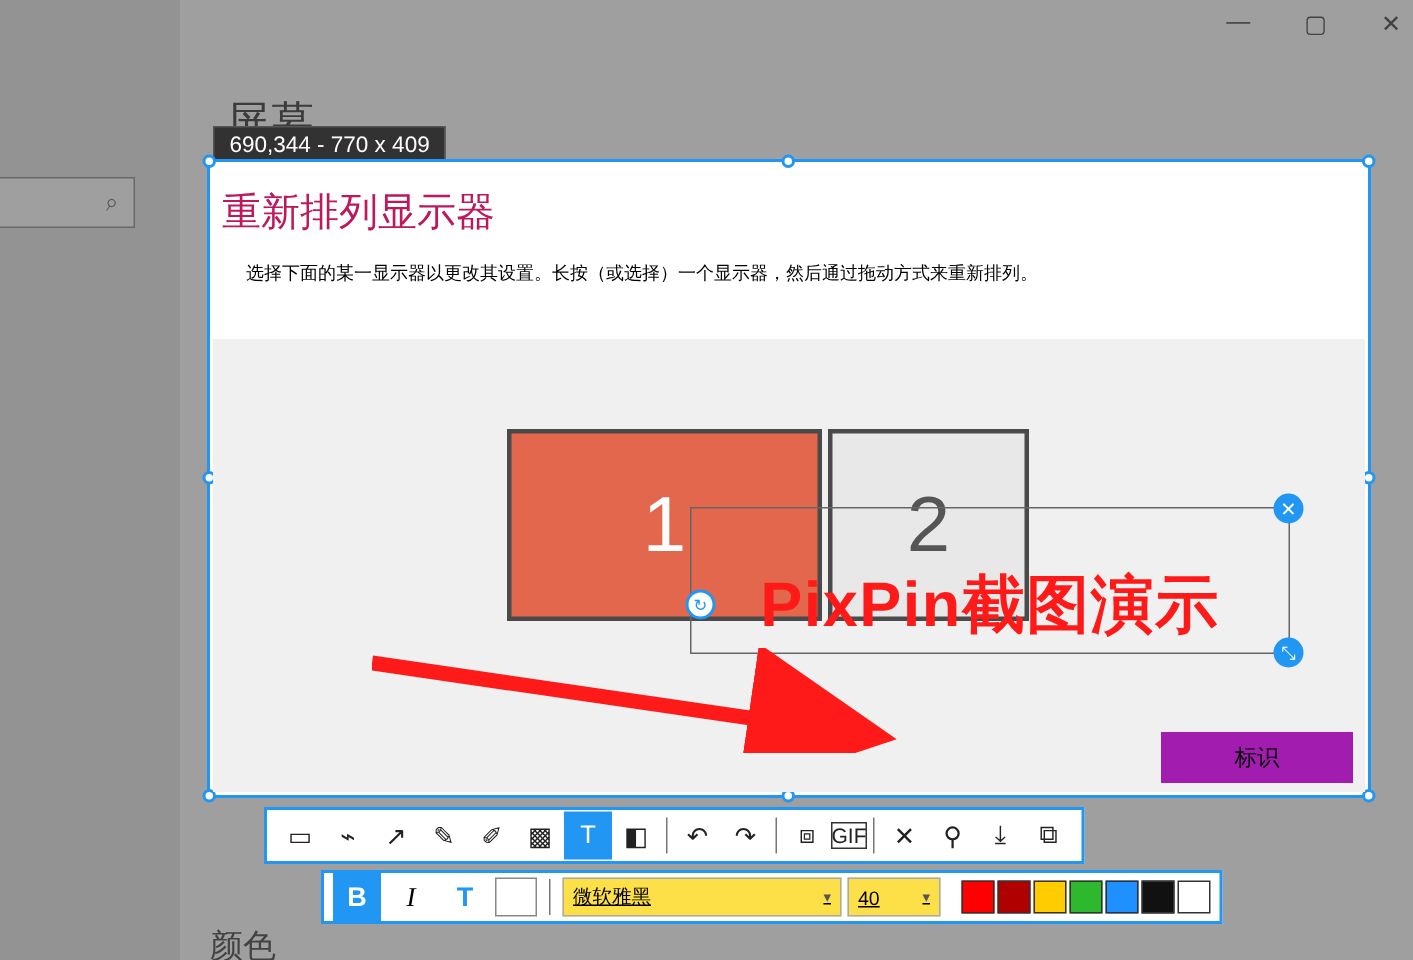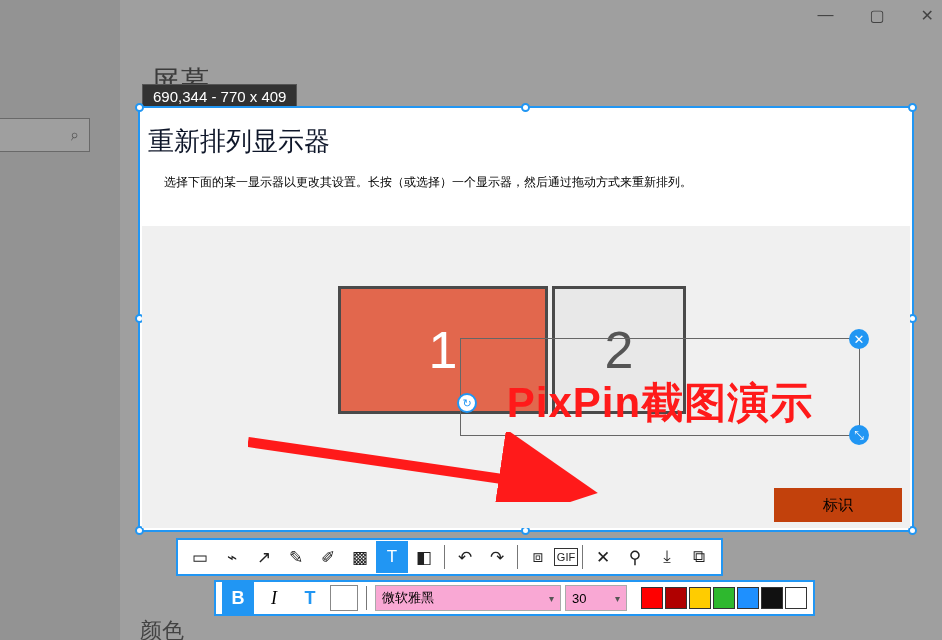--- a/index.html
+++ b/index.html
@@ -14,49 +14,49 @@
 .search-icon{font-size:16px;color:#666;transform:rotate(-10deg);}
 .color-label{position:absolute;left:140px;top:592px;font-size:22px;color:#333;margin-top:24px;}
 
 .tooltip{position:absolute;left:142px;top:84px;height:24px;line-height:24px;background:#323232;color:#fff;font-size:15px;padding:0 10px;border:1px solid #555;}
 .sel{position:absolute;left:138px;top:106px;width:776px;height:426px;border:2px solid #2196F3;background:#fff;}
 .sel .handle{position:absolute;width:9px;height:9px;background:#fff;border:2px solid #2196F3;border-radius:50%;}
 .sel .h-tl{left:-5px;top:-5px}.sel .h-tm{left:calc(50% - 5px);top:-5px}.sel .h-tr{right:-5px;top:-5px}
 .sel .h-ml{left:-5px;top:calc(50% - 5px)}.sel .h-mr{right:-5px;top:calc(50% - 5px)}
 .sel .h-bl{left:-5px;bottom:-5px}.sel .h-bm{left:calc(50% - 5px);bottom:-5px}.sel .h-br{right:-5px;bottom:-5px}
 
-.content-title{position:absolute;left:8px;top:16px;font-size:26px;color:#0f172a;}
+.content-title{position:absolute;left:8px;top:16px;font-size:26px;color:#be185d;}
 .content-desc{position:absolute;left:24px;top:66px;font-size:12px;color:#000000;}
 .monitors{position:absolute;left:2px;right:2px;top:118px;height:302px;background:#f0f0f0;}
 .mon{position:absolute;border:3px solid #4a4a4a;display:flex;align-items:center;justify-content:center;font-size:52px;font-weight:300;}
 .mon1{left:196px;top:60px;width:210px;height:128px;background:#e2674d;color:#fff;}
 .mon2{left:410px;top:60px;width:134px;height:128px;background:#e8e8e8;color:#555;}
 .btn-row{position:absolute;right:8px;bottom:6px;display:flex;gap:14px;}
-.sys-btn{width:128px;height:34px;background:#c2410c;display:flex;align-items:center;justify-content:center;font-size:15px;}
+.sys-btn{width:128px;height:34px;background:#a21caf;display:flex;align-items:center;justify-content:center;font-size:15px;}
 
 .text-anno{position:absolute;left:320px;top:230px;width:400px;height:98px;border:1px solid #666;}
 .text-anno-inner{position:absolute;left:8px;right:8px;bottom:4px;color:#ff1a1a;font-size:42px;font-weight:700;letter-spacing:1px;white-space:nowrap;text-align:center;}
 .rot-handle{position:absolute;left:-4px;top:calc(50% + 6px);width:20px;height:20px;border-radius:50%;background:#fff;border:2px solid #2196F3;display:flex;align-items:center;justify-content:center;font-size:11px;color:#2196F3;}
 .del-handle{position:absolute;right:-10px;top:-10px;width:20px;height:20px;border-radius:50%;background:#2196F3;color:#fff;display:flex;align-items:center;justify-content:center;font-size:13px;}
 .res-handle{position:absolute;right:-10px;bottom:-10px;width:20px;height:20px;border-radius:50%;background:#2196F3;color:#fff;display:flex;align-items:center;justify-content:center;font-size:12px;}
 
 .arrow{position:absolute;left:108px;top:324px;pointer-events:none;}
 
 .toolbar{position:absolute;left:176px;top:538px;height:38px;border:2px solid #2196F3;background:#fff;display:flex;align-items:center;padding:0 6px;gap:0;}
 .tb-btn{width:32px;height:32px;display:flex;align-items:center;justify-content:center;font-size:17px;color:#222;cursor:pointer;}
 .tb-btn.active{background:#2196F3;color:#fff;}
 .tb-sep{width:1px;height:24px;background:#777;margin:0 4px;}
 
 .fmtbar{position:absolute;left:214px;top:580px;height:36px;background:#fff;border:2px solid #2196F3;display:flex;align-items:center;padding:0 6px;gap:4px;}
 .fmt-btn{width:32px;height:32px;display:flex;align-items:center;justify-content:center;font-size:18px;font-family:Georgia,serif;}
 .fmt-btn.bold{background:#2196F3;color:#fff;font-weight:bold;font-family:sans-serif;}
 .fmt-btn.italic{font-style:italic;}
 .fmt-btn.tt{color:#2196F3;font-family:sans-serif;font-weight:bold;}
 .fmt-sw{width:28px;height:26px;border:1px solid #888;background:#fff;}
-.font-sel{height:26px;border:1px solid #aaa;background:#f9a8d4;display:flex;align-items:center;justify-content:space-between;padding:0 6px;font-size:13px;}
+.font-sel{height:26px;border:1px solid #aaa;background:#fde047;display:flex;align-items:center;justify-content:space-between;padding:0 6px;font-size:13px;text-decoration:underline;}
 .font-name{width:186px;}
 .font-size{width:62px;}
 .caret{font-size:10px;color:#555;}
 .palette{display:flex;gap:2px;margin-left:10px;}
 .pal{width:22px;height:22px;border:1px solid #333;}
 </style>
 </head>
 <body>
 
 <div class="stage">
@@ -125,40 +125,40 @@
     <div class="tb-btn">✎</div>
     <div class="tb-btn">✐</div>
     <div class="tb-btn">▩</div>
     <div class="tb-btn active">T</div>
     <div class="tb-btn">◧</div>
     <div class="tb-sep"></div>
     <div class="tb-btn">↶</div>
     <div class="tb-btn">↷</div>
     <div class="tb-sep"></div>
     <div class="tb-btn">⧈</div>
-    <div class="tb-btn" style="font-size:11px;border:1px solid #333;width:24px;height:18px">GIF</div>
+    <div class="tb-btn" style="font-size:14px;border:1px solid #333;width:24px;height:18px">GIF</div>
     <div class="tb-sep"></div>
     <div class="tb-btn">✕</div>
     <div class="tb-btn">⚲</div>
     <div class="tb-btn">⤓</div>
     <div class="tb-btn">⧉</div>
   </div>
 
   <div class="fmtbar">
     <div class="fmt-btn bold">B</div>
     <div class="fmt-btn italic">I</div>
     <div class="fmt-btn tt">T</div>
     <div class="fmt-sw"></div>
     <div class="tb-sep"></div>
     <div class="font-sel font-name">
       <span>微软雅黑</span>
       <span class="caret">▾</span>
     </div>
     <div class="font-sel font-size">
-      <span>30</span>
+      <span>40</span>
       <span class="caret">▾</span>
     </div>
     <div class="palette">
       <div class="pal" style="background:#ff0000"></div>
       <div class="pal" style="background:#b00000"></div>
       <div class="pal" style="background:#ffcc00"></div>
       <div class="pal" style="background:#2eb82e"></div>
       <div class="pal" style="background:#1e90ff"></div>
       <div class="pal" style="background:#111111"></div>
       <div class="pal" style="background:#ffffff"></div>

